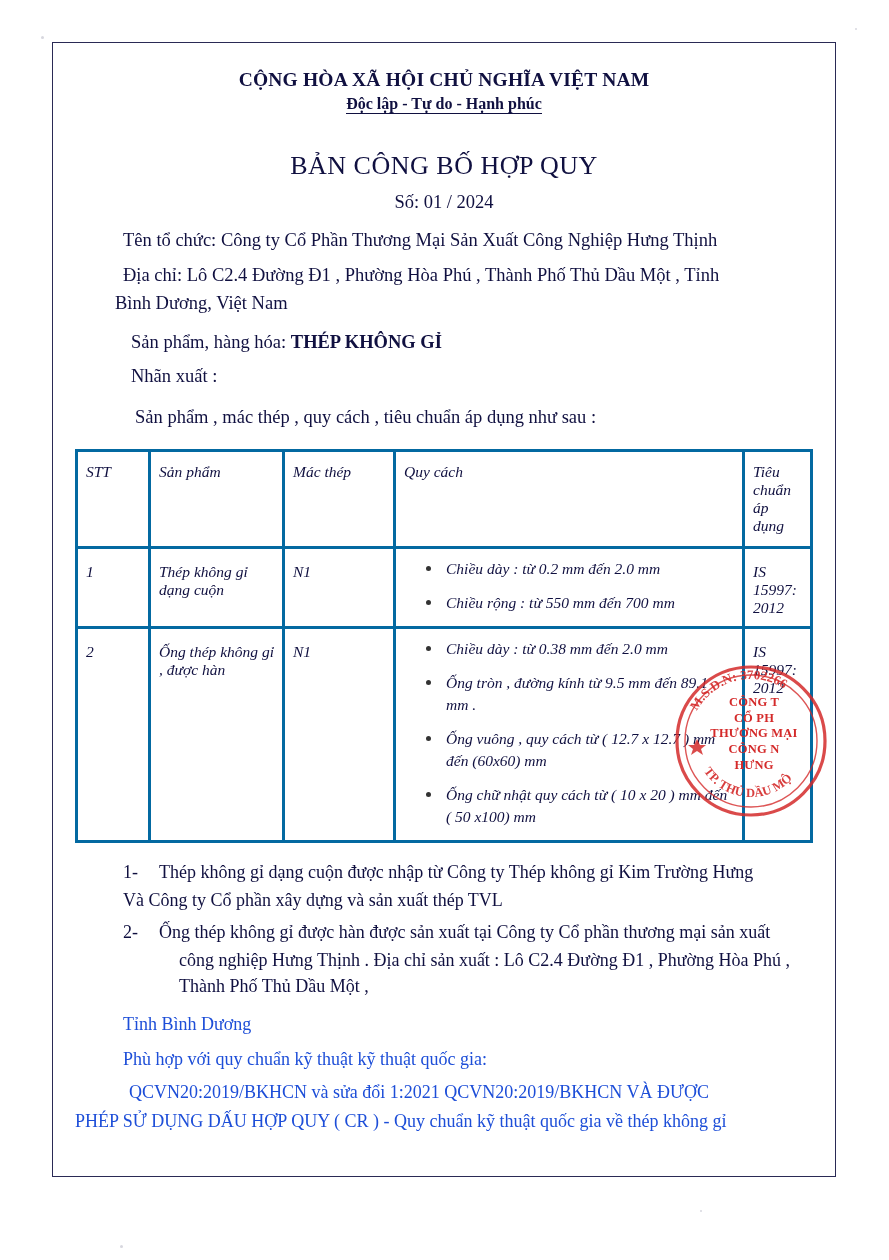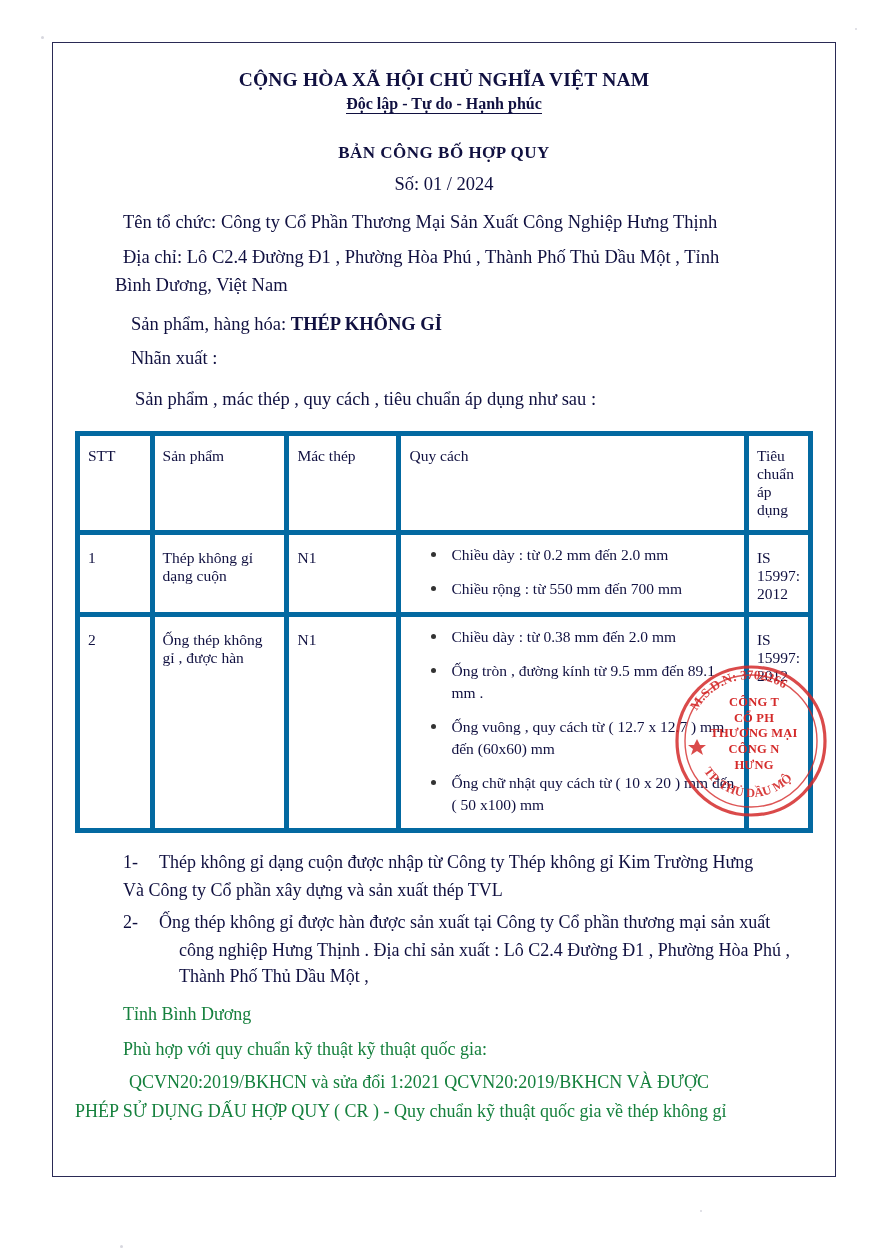--- a/index.html
+++ b/index.html
@@ -50,23 +50,23 @@
     font-size: 16px;
     margin-top: 4px;
     color: #101040;
   }
   .national-sub span.underline {
     border-bottom: 1.3px solid #101040;
     padding-bottom: 1px;
   }
 
   .doc-title {
-    font-weight: bold;
-    font-size: 17px;
-    margin-top: 30px;
+    font-weight: normal;
+    font-size: 26px;
+    margin-top: 38px;
     letter-spacing: 0.5px;
     color: #101040;
   }
   .doc-number {
     font-size: 18.5px;
     margin-top: 11px;
     color: #101040;
   }
 
   .para {
@@ -82,25 +82,26 @@
   .bold { font-weight: bold; }
 
   table.spec {
     border-collapse: collapse;
     width: 100%;
     margin-top: 18px;
     font-size: 15.5px;
     color: #101040;
   }
   table.spec th, table.spec td {
-    border: 5px solid #0369a1;
+    border: 3px solid #0369a1;
     vertical-align: top;
     padding: 9px 8px;
     font-weight: normal;
     text-align: left;
+    font-style: italic;
   }
   table.spec th {
     font-size: 15.5px;
     padding-top: 11px;
     padding-bottom: 11px;
   }
   .col-stt { width: 54px; text-align: center; }
   .col-prod { width: 115px; margin-left: 30px; }
   .col-mac { width: 92px; text-align: center; }
   .col-quy { width: 330px; }
@@ -155,21 +156,21 @@
     color: #101040;
   }
   .note-cont2 {
     padding-left: 104px;
     font-size: 18px;
     line-height: 1.45;
     color: #101040;
   }
 
   .tail { margin-top: 12px; }
-  .tail .line { font-size: 18px; line-height: 1.5; color: #15803d; }
+  .tail .line { font-size: 18px; line-height: 1.5; color: #1d4ed8; }
   .tail .l-ind { padding-left: 48px; }
   .tail .l-ind2 { padding-left: 54px; }
 
   
   .stamp {
     position: absolute;
     right: -22px;
     top: 600px;
     width: 168px;
     height: 168px;

